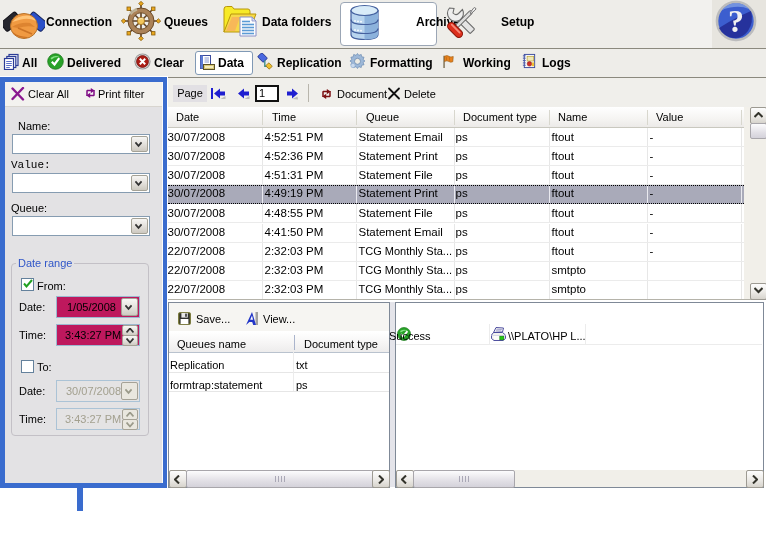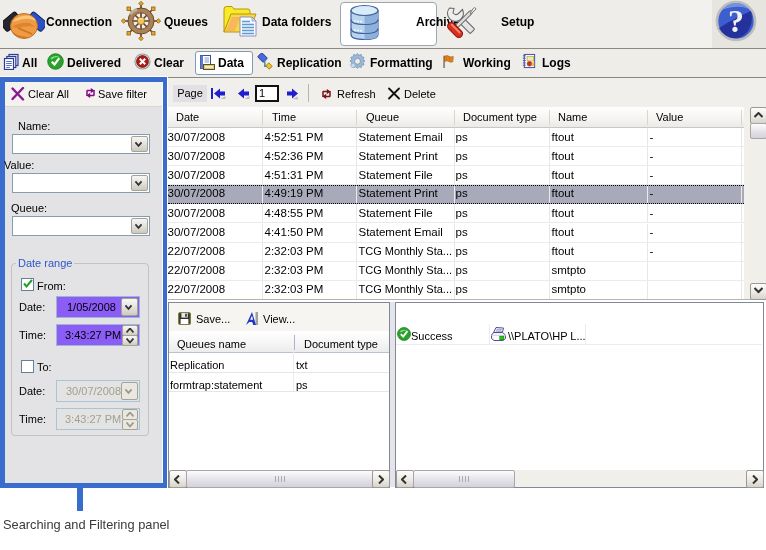--- a/index.html
+++ b/index.html
@@ -16,21 +16,21 @@
 .t2{position:absolute;top:56px;font-weight:bold;font-size:12px;white-space:nowrap;}
 #databtn{left:195px;top:51px;width:56px;height:22px;background:#fff;border:1px solid #8099b5;border-radius:3px;}
 
 #fpanel{left:0;top:77px;width:157px;height:401px;border:5px solid #3a6cce;background:#e3e2e4;}
 #ftool{left:5px;top:82px;width:158px;height:24px;background:#f3f2ef;border-bottom:1px solid #d8d5cf;}
 .combo{position:absolute;background:#fff;border:1px solid #869cb1;}
 .cbtn{position:absolute;right:1px;top:1px;bottom:1px;width:15px;background:linear-gradient(#f7f6f4,#e2dfda 55%,#cdc9c0);border:1px solid #a5a296;border-radius:2px;}
 .chev{position:absolute;left:3px;top:4px;width:7px;height:7px;}
 #grpbox{left:11px;top:263px;width:136px;height:171px;border:1px solid #c3c0c6;border-radius:4px;}
 .cbx{position:absolute;width:11px;height:11px;background:#fff;border:1px solid #64819c;}
-.dcombo{position:absolute;width:82px;height:20px;border:1px solid #9cb8cf;background:#8b5cf6;}
+.dcombo{position:absolute;width:82px;height:20px;border:1px solid #9cb8cf;background:#be185d;}
 .dcombo.off{background:#e4e3e4;border-color:#abc3d6;}
 .offtxt{color:#a3a08f;}
 .sbtnv{position:absolute;background:linear-gradient(#f8f7f5,#e4e1dc 55%,#cfcbc2);border:1px solid #a5a296;border-radius:2px;}
 
 #navline{left:168px;top:77px;width:598px;height:1px;background:#8b897e;}
 #navbar{left:168px;top:78px;width:598px;height:29px;background:#f0efeb;}
 #pagebtn{left:173px;top:85px;width:34px;height:17px;background:#e2e0e4;font-size:11px;text-align:center;line-height:17px;}
 #navnum{left:255px;top:85px;width:18px;height:13px;background:#fff;border:2px solid #111;font-size:11px;line-height:13px;padding-left:2px;}
 
 #thead{left:168px;top:107px;width:582px;height:20px;background:linear-gradient(#ffffff,#f5f4f2 60%,#eceae8);border-bottom:1px solid #c9c8bf;}
@@ -256,30 +256,30 @@
 <svg class="abs" style="left:11px;top:87px" width="14" height="14" viewBox="0 0 14 14">
  <path d="M1.5 1.5 L12 12.5 M12 1 L1.5 12" stroke="#8a1890" stroke-width="2.4" stroke-linecap="round"></path>
 </svg>
 <div class="txt" style="left:28px;top:88px;">Clear All</div>
 <svg class="abs" style="left:84px;top:86px" width="13" height="14" viewBox="0 0 13 14">
  <path d="M3 4.6 L7 4.6 M3 4.2 L3 10" fill="none" stroke="#800d85" stroke-width="1.5"></path>
  <path d="M6.8 1.9 L10.6 4.6 L6.8 7.3 Z" fill="#800d85"></path>
  <path d="M10 9.4 L6 9.4 M10 9.8 L10 4" fill="none" stroke="#800d85" stroke-width="1.5"></path>
  <path d="M6.2 6.7 L2.4 9.4 L6.2 12.1 Z" fill="#800d85"></path>
 </svg>
-<div class="txt" style="left:98px;top:88px;">Save filter</div>
+<div class="txt" style="left:98px;top:88px;">Print filter</div>
 <div class="txt" style="left:18px;top:120px;">Name:</div>
 <div class="combo" style="left:12px;top:134px;width:136px;height:18px;">
       <div class="cbtn">
         <svg class="chev" width="8" height="8" viewBox="0 0 8 8">
           <path d="M0.5 1.5 L4 5.5 L7.5 1.5" fill="none" stroke="#333" stroke-width="2"></path>
         </svg>
       </div>
     </div>
-<div class="txt" style="left:4px;top:159px;">Value:</div>
+<div class="txt" style="left:11px;top:159px;font-family:Liberation Mono, monospace;">Value:</div>
 <div class="combo" style="left:12px;top:173px;width:136px;height:18px;">
       <div class="cbtn">
         <svg class="chev" width="8" height="8" viewBox="0 0 8 8">
           <path d="M0.5 1.5 L4 5.5 L7.5 1.5" fill="none" stroke="#333" stroke-width="2"></path>
         </svg>
       </div>
     </div>
 <div class="txt" style="left:11px;top:202px;">Queue:</div>
 <div class="combo" style="left:12px;top:216px;width:136px;height:18px;">
       <div class="cbtn">
@@ -363,21 +363,21 @@
  <path d="M12 6.5 L6 1.5 L6 4.5 L1 4.5 L1 8.5 L6 8.5 L6 11.5 Z" fill="#1f1fd0"></path>
  <path d="M6.5 12 L11.5 9.5 L12 12.5 Z" fill="#9a9a9a" opacity="0.6"></path>
 </svg>
 <div class="abs" style="left:308px;top:84px;width:1px;height:18px;background:#b8b5ac;"></div>
 <svg class="abs" style="left:320px;top:87px" width="13" height="14" viewBox="0 0 13 14">
  <path d="M3 4.6 L7 4.6 M3 4.2 L3 10" fill="none" stroke="#7c1114" stroke-width="1.5"></path>
  <path d="M6.8 1.9 L10.6 4.6 L6.8 7.3 Z" fill="#7c1114"></path>
  <path d="M10 9.4 L6 9.4 M10 9.8 L10 4" fill="none" stroke="#7c1114" stroke-width="1.5"></path>
  <path d="M6.2 6.7 L2.4 9.4 L6.2 12.1 Z" fill="#7c1114"></path>
 </svg>
-<div class="txt" style="left:337px;top:88px;">Refresh</div>
+<div class="txt" style="left:337px;top:88px;">Document</div>
 <svg class="abs" style="left:387px;top:87px" width="14" height="13" viewBox="0 0 14 13">
  <path d="M2 1.5 L12 11.5 M12 1.5 L2 11.5" stroke="#111" stroke-width="1.8" stroke-linecap="round"></path>
 </svg>
 <div class="txt" style="left:404px;top:88px;">Delete</div>
 
 <div class="abs" id="thead">
  <div class="htxt" style="left:8px;">Date</div>
  <div class="htxt" style="left:104px;text-align:right;">Time</div>
  <div class="htxt" style="left:198px;">Queue</div>
  <div class="htxt" style="left:295px;">Document type</div>
@@ -586,21 +586,21 @@
     </div>
 
 <div class="abs" style="left:390px;top:302px;width:5px;height:185px;background:#e4e4ea;"></div>
 
 <div class="abs" id="brpanel"></div>
 <svg class="abs" style="left:397px;top:327px" width="14" height="14" viewBox="0 0 14 14">
  <circle cx="7" cy="7" r="6.5" fill="#28a228" stroke="#1a7a1a" stroke-width="0.7"></circle>
  <path d="M3 4 Q7 1.5 11 3.8 Q7.5 2.6 3.8 5.4 Z" fill="#90e890" opacity="0.9"></path>
  <path d="M3.8 7.2 L6.2 9.6 L10.4 4.2" fill="none" stroke="#fff" stroke-width="1.9"></path>
 </svg>
-<div class="txt" style="left:411px;top:330px;text-align:right;">Success</div>
+<div class="txt" style="left:389px;top:330px;text-align:right;">Success</div>
 <svg class="abs" style="left:490px;top:326px" width="17" height="16" viewBox="0 0 17 16">
  <path d="M3.5 6.5 L6 1.5 L13.5 2 L12.5 6 Z" fill="#fafaf6" stroke="#3c3c96" stroke-width="0.9"></path>
  <path d="M6.3 3.2 L11.8 3.5 M5.8 4.8 L11.4 5" stroke="#8a8ac0" stroke-width="0.8"></path>
  <path d="M1.5 9 L3.5 6.5 L12.5 6.5 L15.5 9 L15.5 12.5 L13 14.5 L4 14.5 L1.5 12.5 Z" fill="#f2f2ee" stroke="#3c3c96" stroke-width="0.9"></path>
  <path d="M1.5 9 L15.5 9 L15.5 10 L1.5 10 Z" fill="#d8d8e8"></path>
  <path d="M3.5 10 L12.5 10 L12 13.8 L4 13.8 Z" fill="#fdfdfb"></path>
  <rect x="9.8" y="10.2" width="4" height="3.6" fill="#22cc11" stroke="#0c7a08" stroke-width="0.6"></rect>
 </svg>
 <div class="txt" style="left:508px;top:330px;">\\PLATO\HP L...</div>
 <div class="abs" style="left:396px;top:344px;width:366px;height:1px;background:#ececec;"></div>
@@ -616,14 +616,13 @@
 <div class="sthumb" style="left:413px;top:470px;width:100px;height:16px;">
       <div class="grip" style="left:45px;top:5px;"></div>
     </div>
 <div class="sbtn" style="left:746px;top:470px;width:16px;height:16px;">
       <svg class="abs" style="left:4px;top:4px" width="7" height="9" viewBox="0 0 7 9">
         <path d="M2 0.5 L6 4.5 L2 8.5" fill="none" stroke="#33332b" stroke-width="2"></path>
       </svg>
     </div>
 
 <div class="abs" id="cline"></div>
-<div class="abs" id="ctext">Searching and Filtering panel</div>
 </div>
 
 </body></html>

